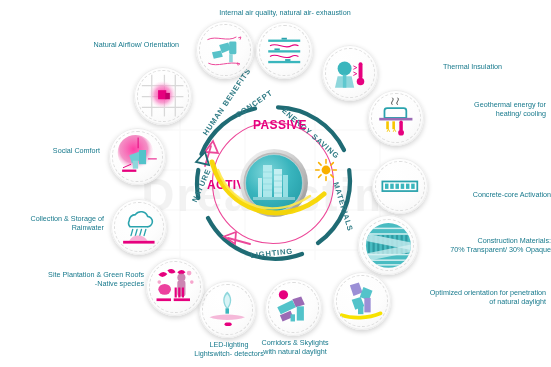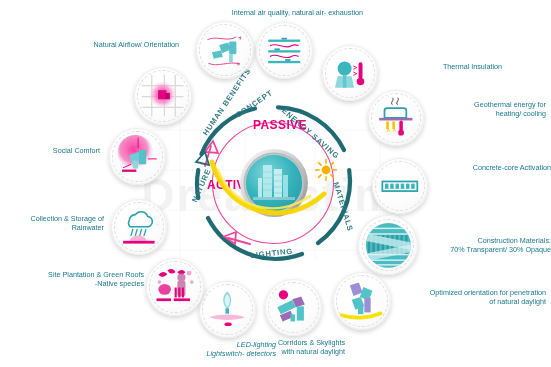--- a/index.html
+++ b/index.html
@@ -50,21 +50,21 @@
   .lbl{
     position:absolute;
     color:#17798c;
     font-size:7.2px;
     line-height:9.4px;
     font-family:"Liberation Sans", sans-serif;
     white-space:pre-line;
   }
   .lbl.r{text-align:right;}
   .lbl.l{text-align:right;}
-  .lbl.c{text-align:right;}
+  .lbl.c{text-align:center;}
 
   
   .rings{position:absolute;left:178px;top:88px;width:190px;height:190px;}
   .ctr-label{
     position:absolute;font-weight:bold;font-size:12px;color:#e6007e;
     letter-spacing:.4px;font-family:"Liberation Sans", sans-serif;
   }
   .ring-word{
     position:absolute;font-size:7.6px;font-weight:bold;color:#2e7a84;
     letter-spacing:.8px;font-family:"Liberation Sans", sans-serif;
@@ -284,21 +284,21 @@
           <rect x="8" y="22.5" width="4" height="6"></rect>
           <rect x="14" y="22.5" width="4" height="6"></rect>
           <rect x="20" y="22.5" width="4" height="6"></rect>
           <rect x="26" y="22.5" width="4" height="6"></rect>
           <rect x="32" y="22.5" width="4" height="6"></rect>
           <rect x="38" y="22.5" width="4" height="6"></rect>
         </g>
       </svg>
     </span>
   </div>
-  <div class="lbl l" style="left:437px;top:163px;width:114px;">Concrete-core Activation</div>
+  <div class="lbl l" style="left:437px;top:190px;width:114px;">Concrete-core Activation</div>
 
   <div class="node" style="left:358px;top:215px;width:60px;height:60px;">
     <span class="icon">
       <svg viewBox="0 0 50 50">
         <clipPath id="cmClip">
             <circle cx="25" cy="25" r="24"></circle>
           </clipPath>
         <g clip-path="url(#cmClip)">
           <rect x="0" y="0" width="50" height="50" fill="#49bcc2"></rect>
           <g fill="#ffffff" opacity=".75">
@@ -362,21 +362,21 @@
     <span class="icon">
       <svg viewBox="0 0 50 50">
         <path d="M25,5 C31,10 31,19 25,25 C19,19 19,10 25,5 Z" fill="#8fd7dc"></path>
         <path d="M25,8 C29,12 29,18 25,23 C21,18 21,12 25,8 Z" fill="#d9f4f6"></path>
         <rect x="23" y="24" width="4" height="6" fill="#3ab6bd"></rect>
         <path d="M5,34 C15,30 35,30 45,34 C35,38 15,38 5,34 Z" fill="#f3a8cf" opacity=".8"></path>
         <rect x="22" y="40" width="8" height="4" rx="2" fill="#e6007e"></rect>
       </svg>
     </span>
   </div>
-  <div class="lbl c" style="left:182px;top:340px;width:94px;font-style:italic;">LED-lighting
+  <div class="lbl c" style="left:182px;top:340px;width:94px;">LED-lighting
 Lightswitch- detectors</div>
 
   <div class="node" style="left:146px;top:258px;width:58px;height:58px;">
     <span class="icon">
       <svg viewBox="0 0 50 50">
         <g fill="#e6007e">
           <path d="M7,12 q5,-6 10,-1 q-5,6 -10,1 z"></path>
           <path d="M17,7 q6,-4 9,2 q-6,4 -9,-2 z"></path>
           <path d="M28,9 q5,-5 9,0 q-5,5 -9,0 z"></path>
           <ellipse cx="14" cy="28" rx="7" ry="6" opacity=".75"></ellipse>

